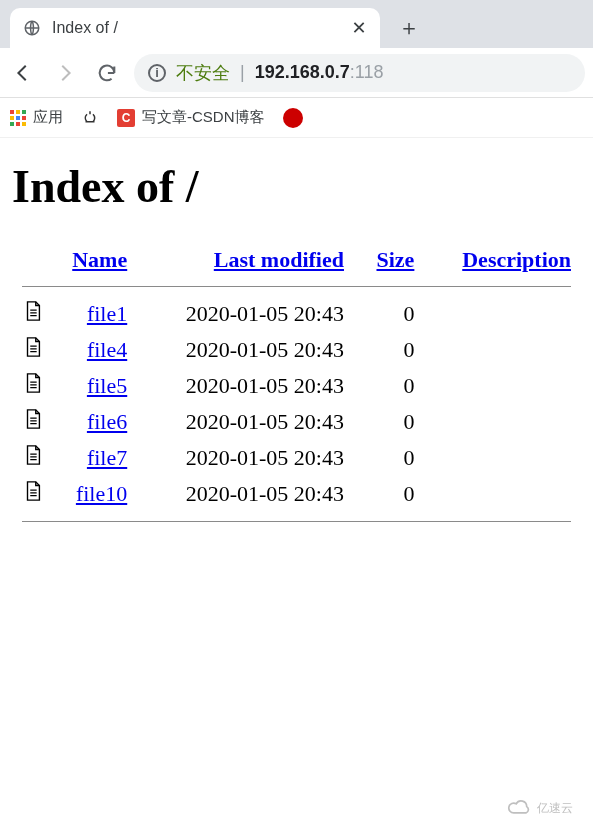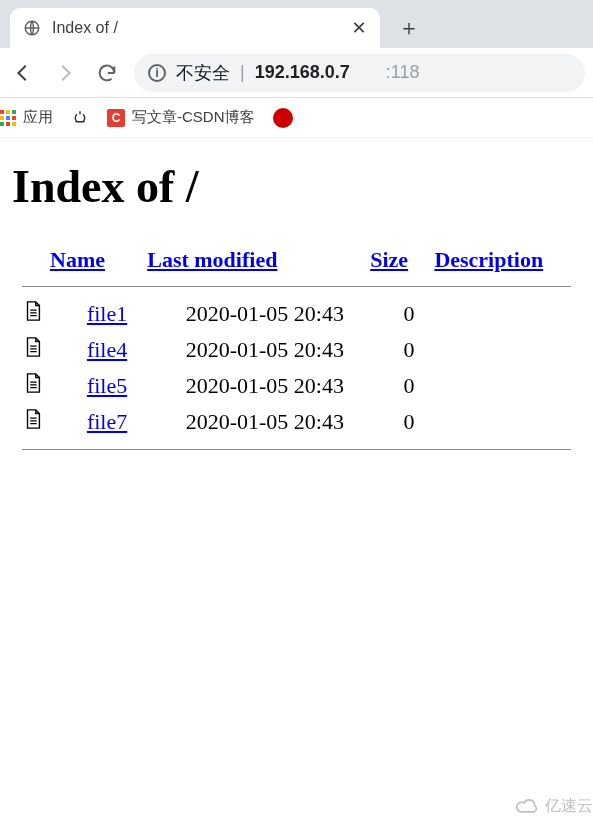--- a/index.html
+++ b/index.html
@@ -90,31 +90,31 @@
     }
     .omnibox .info {
       width: 18px; height: 18px;
       border: 2px solid #5f6368;
       border-radius: 50%;
       display: flex; align-items: center; justify-content: center;
       font-size: 13px;
       color: #5f6368;
       font-weight: bold;
     }
-    .omnibox .security { color: #0f172a; }
+    .omnibox .security { color: #4d7c0f; }
     .omnibox .sep { color: #9aa0a6; }
     .omnibox .url-host { color: #202124; font-weight: bold; }
-    .omnibox .url-port { color: #9aa0a6; margin-left: 36px; }
+    .omnibox .url-port { color: #9aa0a6; }
     
     .bookmarks-bar {
       display: flex;
       align-items: center;
       background: #fff;
       height: 40px;
-      padding: 0 0;
+      padding: 0 10px;
       gap: 18px;
       border-bottom: 1px solid #f0f0f0;
     }
     .bm {
       display: flex;
       align-items: center;
       gap: 7px;
       font-size: 15px;
       color: #3c4043;
       cursor: pointer;
@@ -164,21 +164,21 @@
       font-weight: bold;
       color: #000;
       margin: 10px 0 30px 0;
     }
     .listing {
       font-size: 22px;
       color: #000;
     }
     .listing table { border-collapse: collapse; width: 100%; }
     .listing th {
-      text-align: left;
+      text-align: right;
       padding: 4px 10px;
     }
     .listing th a, .listing td.name a {
       color: #0000ee;
       text-decoration: underline;
     }
     .listing td {
       padding: 3px 10px;
       white-space: nowrap;
       text-align: right;
@@ -190,24 +190,24 @@
     }
     .file-icon {
       display: inline-block;
       width: 22px;
       vertical-align: middle;
     }
     .listing td.name { padding-left: 2px; }
     .listing th.name-h { padding-left: 38px; }
     .watermark {
       position: absolute;
-      right: 0;
+      right: 20px;
       bottom: 12px;
       color: #bfbfbf;
-      font-size: 16px;
+      font-size: 12px;
       display:flex;
       align-items:center;
       gap:4px;
       font-family: Liberation Serif, serif;
     }
   </style>
 </head>
 <body>
 
 <div class="tab-bar">
@@ -282,21 +282,21 @@
 </div>
 
 <div class="page">
   <h1>Index of /</h1>
   <div class="listing">
     <table>
       <thead>
         <tr>
           <th class="name-h" colspan="2"><a href="#">Name</a></th>
           <th><a href="#">Last modified</a></th>
-          <th style="text-align:center"><a href="#">Size</a></th>
+          <th style="text-align:right"><a href="#">Size</a></th>
           <th><a href="#">Description</a></th>
         </tr>
       </thead>
       <tbody>
         <tr>
             <td colspan="5">
               <hr>
             </td>
           </tr>
       </tbody>
@@ -333,21 +333,43 @@
             <td>2020-01-05 20:43</td>
             <td style="text-align:right">0</td>
             <td></td>
           </tr>
           <tr>
             <td class="file-icon"><svg width="22" height="24" viewBox="0 0 24 24">
                 <path d="M6 2h9l4 4v16H6z" fill="#fff" stroke="#000" stroke-width="1.5"></path>
                 <path d="M15 2v4h4" fill="none" stroke="#000" stroke-width="1.5"></path>
                 <path d="M9 11h7M9 14h7M9 17h7" stroke="#000" stroke-width="1.2"></path>
               </svg></td>
+            <td class="name"><a href="#">file6</a></td>
+            <td>2020-01-05 20:43</td>
+            <td style="text-align:right">0</td>
+            <td></td>
+          </tr>
+          <tr>
+            <td class="file-icon"><svg width="22" height="24" viewBox="0 0 24 24">
+                <path d="M6 2h9l4 4v16H6z" fill="#fff" stroke="#000" stroke-width="1.5"></path>
+                <path d="M15 2v4h4" fill="none" stroke="#000" stroke-width="1.5"></path>
+                <path d="M9 11h7M9 14h7M9 17h7" stroke="#000" stroke-width="1.2"></path>
+              </svg></td>
             <td class="name"><a href="#">file7</a></td>
+            <td>2020-01-05 20:43</td>
+            <td style="text-align:right">0</td>
+            <td></td>
+          </tr>
+          <tr>
+            <td class="file-icon"><svg width="22" height="24" viewBox="0 0 24 24">
+                <path d="M6 2h9l4 4v16H6z" fill="#fff" stroke="#000" stroke-width="1.5"></path>
+                <path d="M15 2v4h4" fill="none" stroke="#000" stroke-width="1.5"></path>
+                <path d="M9 11h7M9 14h7M9 17h7" stroke="#000" stroke-width="1.2"></path>
+              </svg></td>
+            <td class="name"><a href="#">file10</a></td>
             <td>2020-01-05 20:43</td>
             <td style="text-align:right">0</td>
             <td></td>
           </tr>
         </tbody>
       <tbody>
         <tr>
             <td colspan="5">
               <hr>
             </td>

